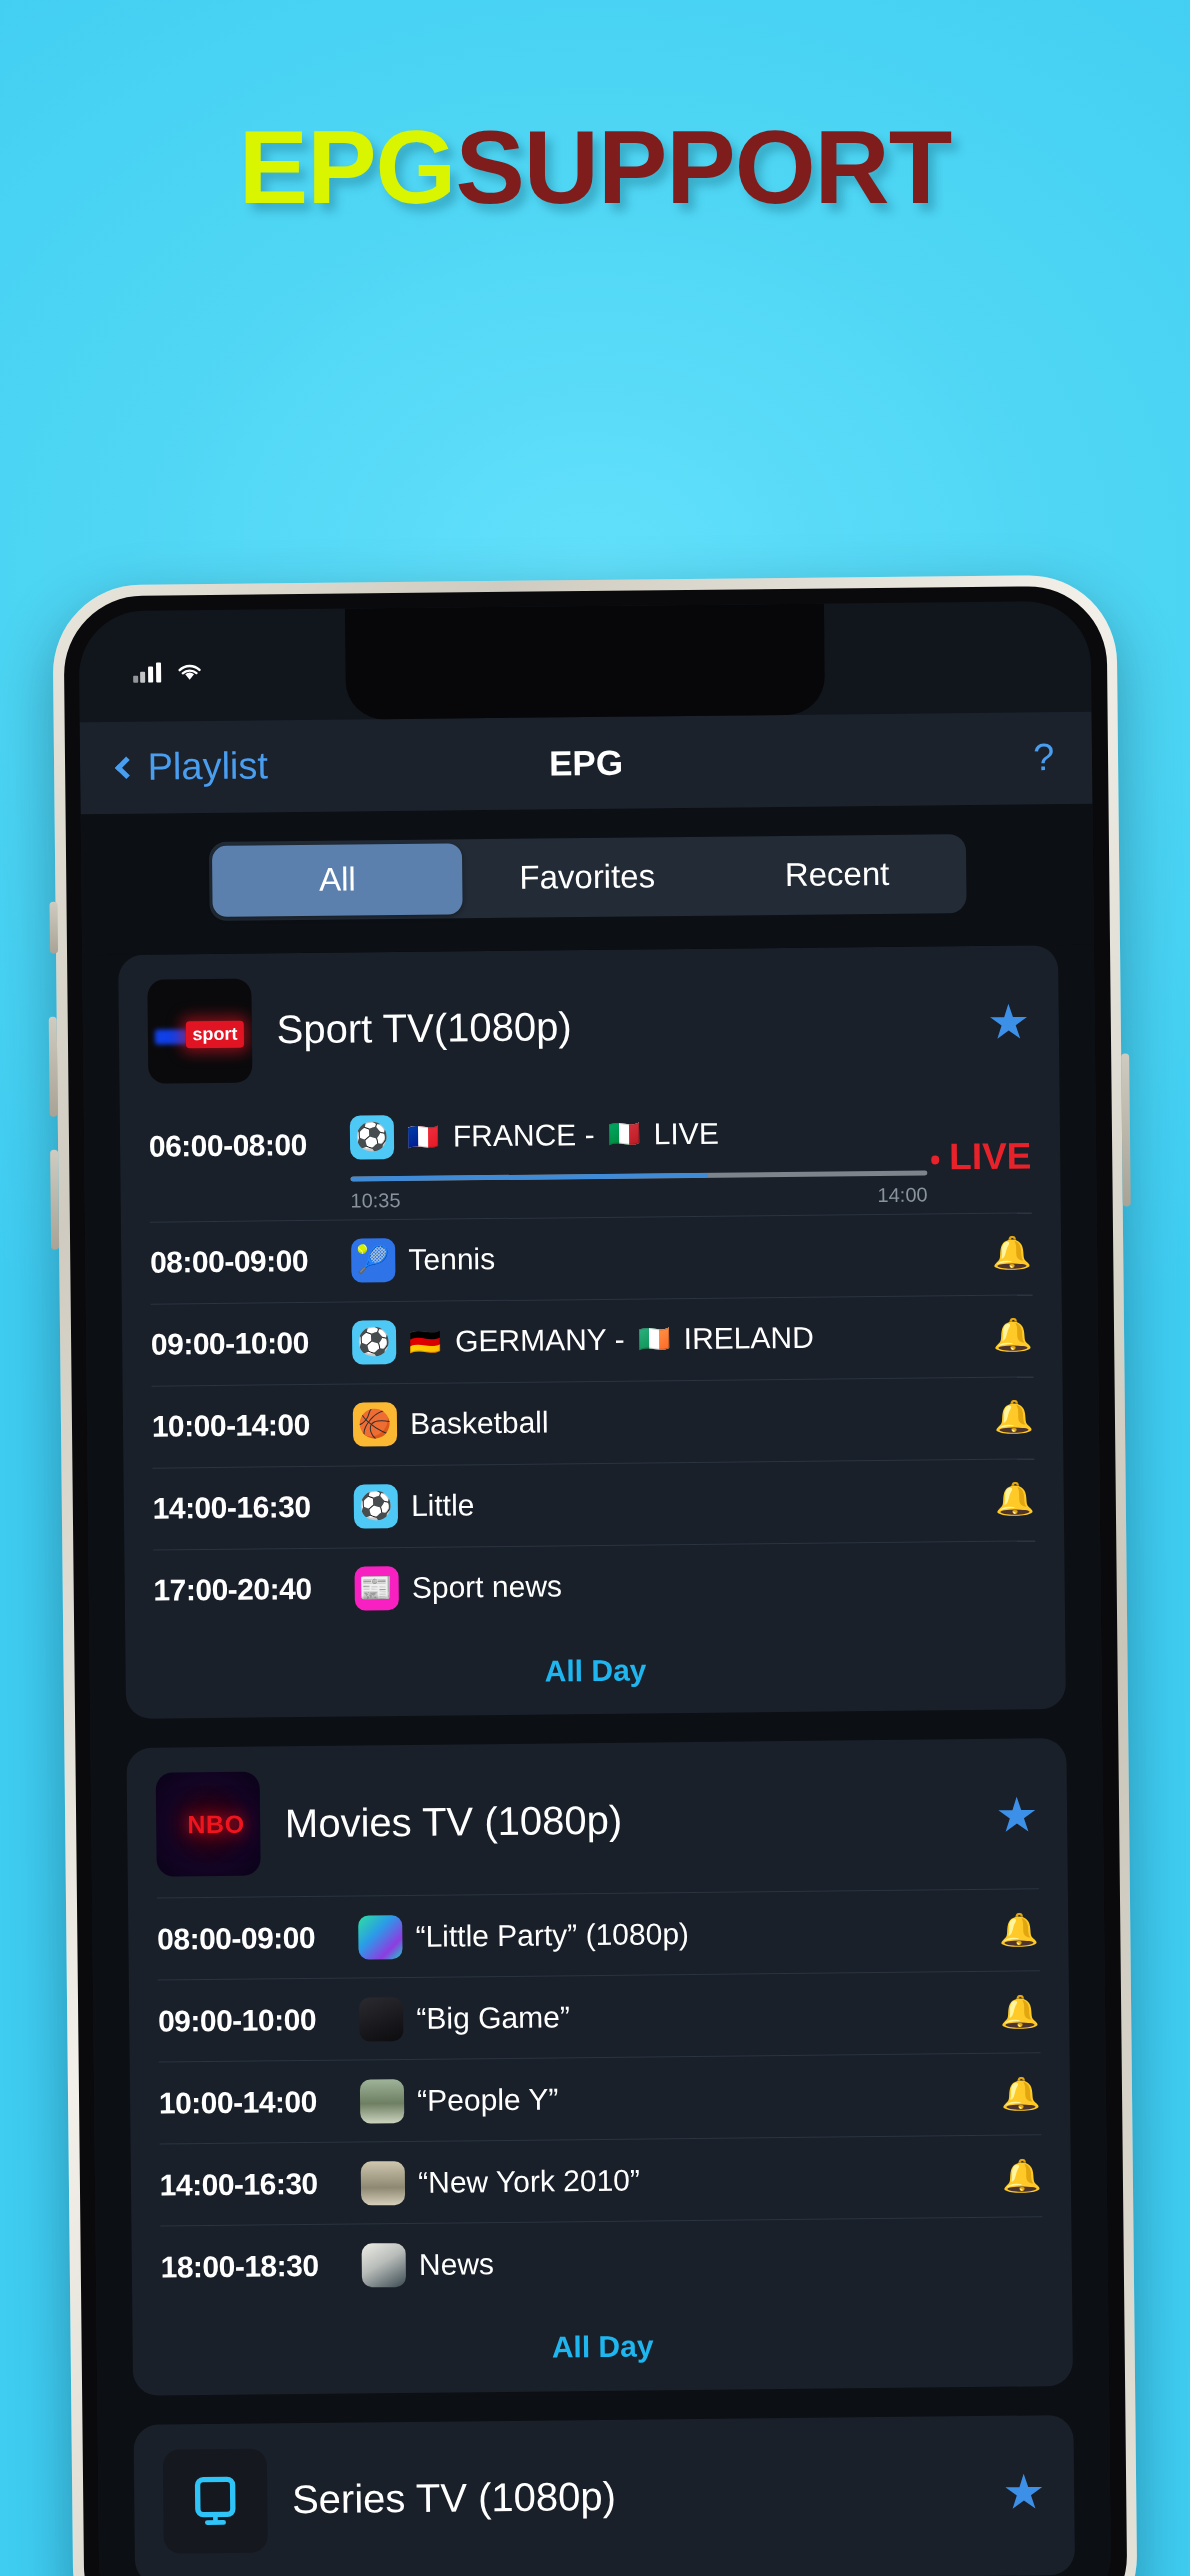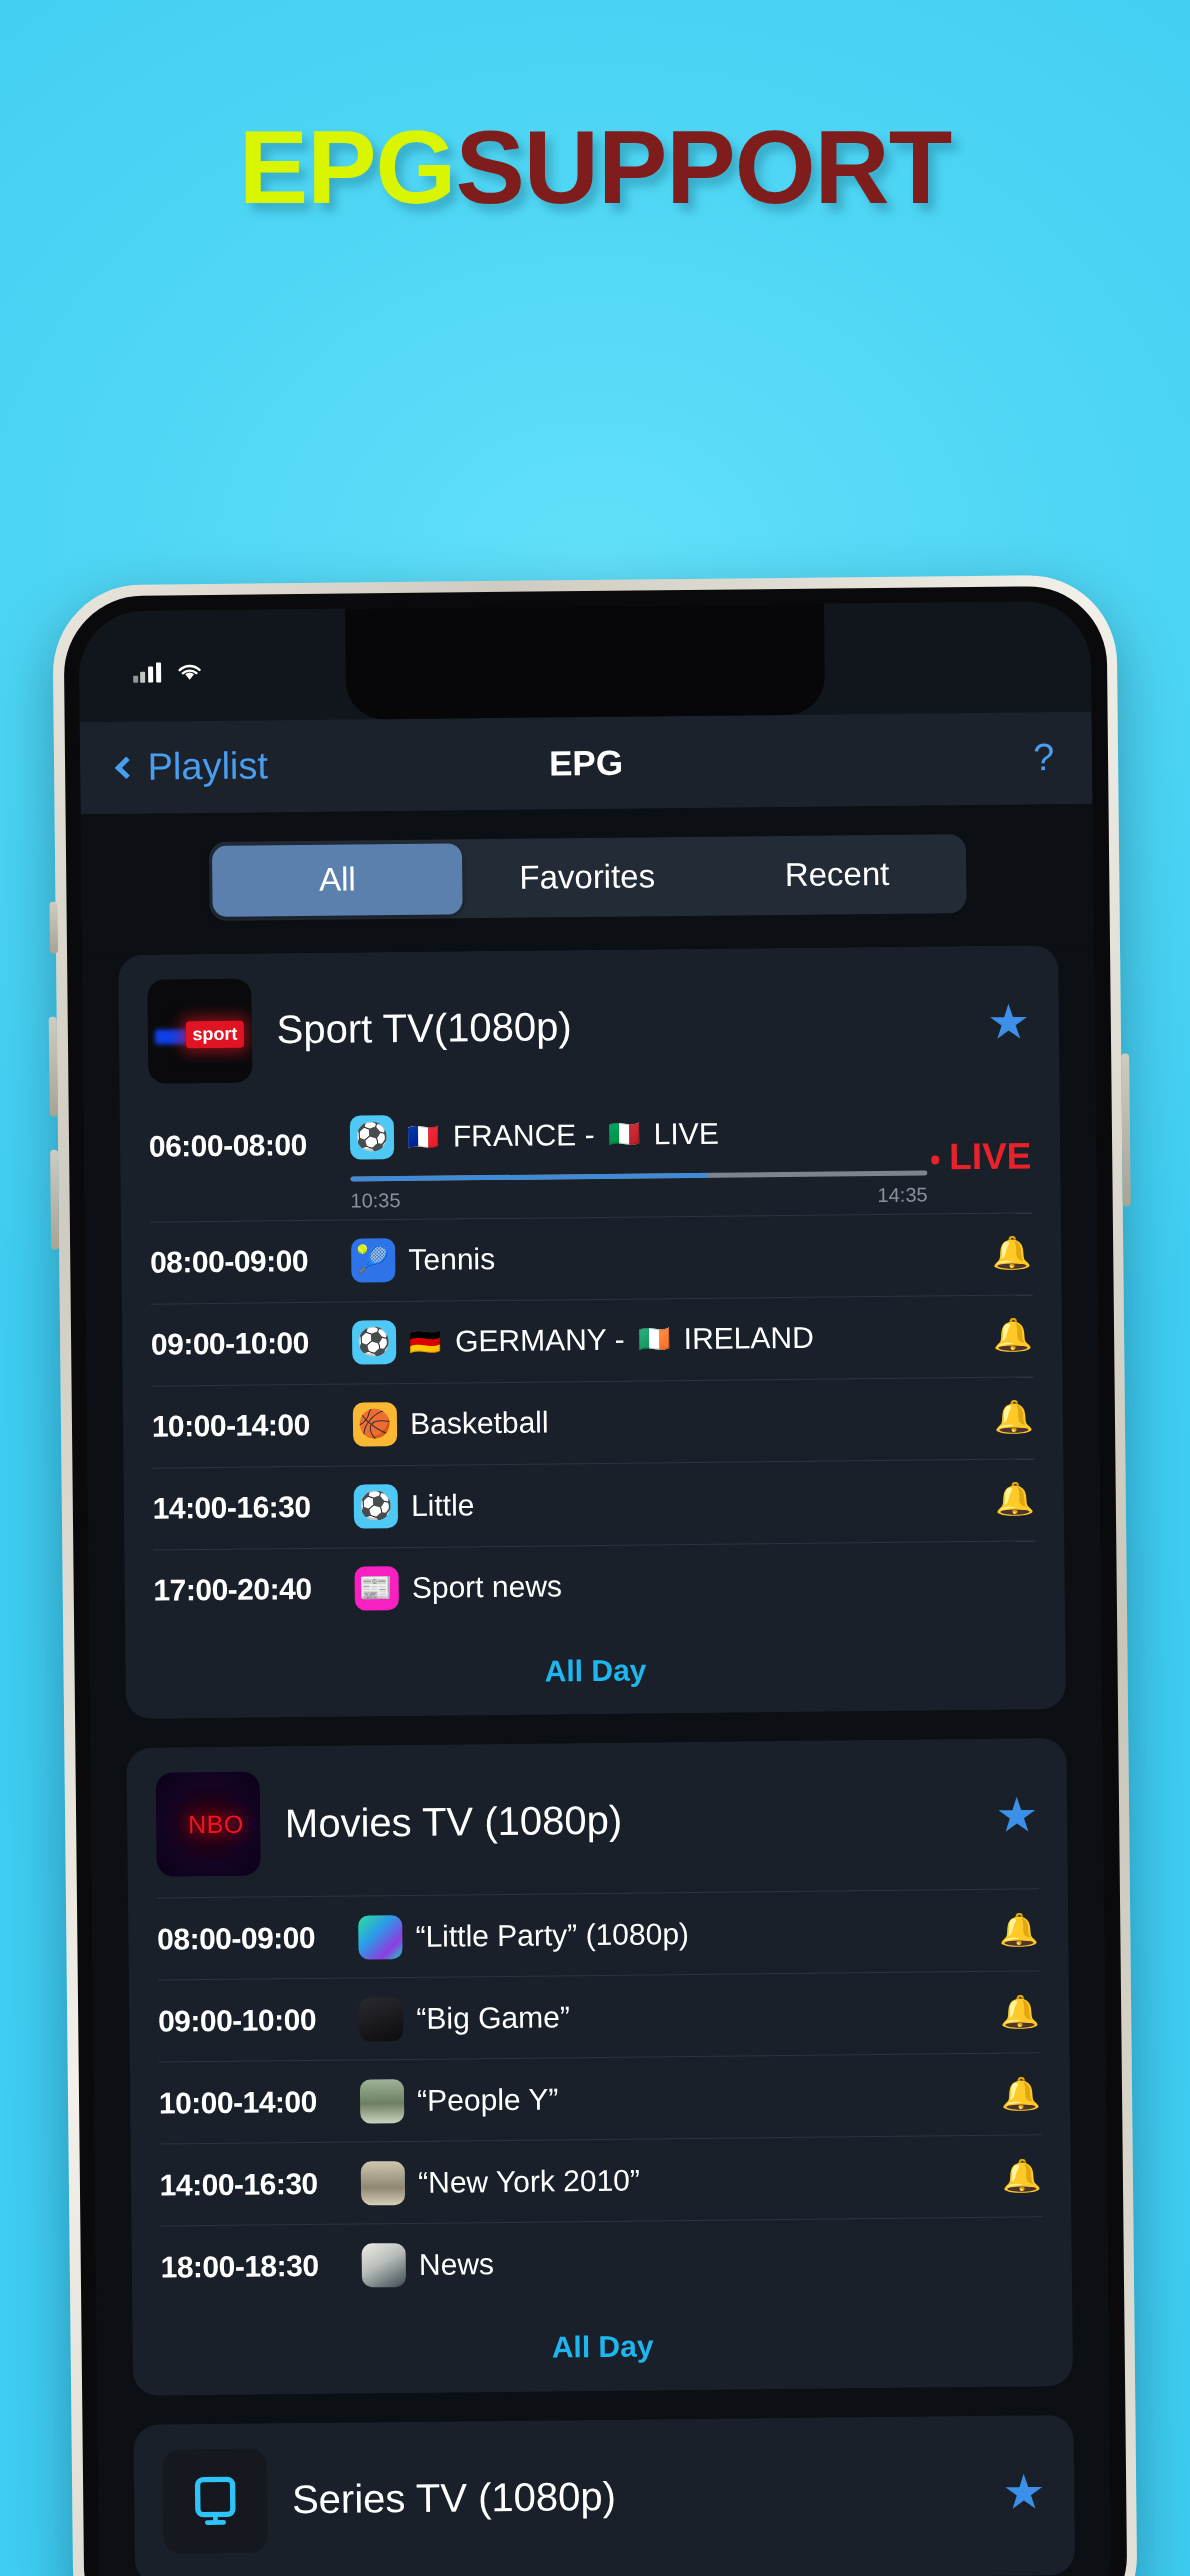--- a/index.html
+++ b/index.html
@@ -243,21 +243,21 @@
     padding: 2.9px 6.7px;
     border-radius: 3.8px;
     box-shadow: 0 0 13.4px 4.8px rgba(225,20,35,.55);
   }
   .logo-nbo {
     background: radial-gradient(circle at 50% 50%, #2A0510 0%, #130424 60%, #0A0218 100%);
   }
   .logo-nbo span {
     color: #F0141E;
     font-size: 25px;
-    font-weight: normal;
+    font-weight: bold;
     letter-spacing: 0.5px;
     text-shadow: 0 0 15.3px rgba(240,20,30,.9), 0 0 29px rgba(240,20,30,.5);
     margin-left: 16px;
   }
   .logo-series {
     background: #15191F;
   }
   .ch-title {
     color: #FFFFFF;
     font-size: 40px;
@@ -462,21 +462,21 @@
                     <span class="p-name">FRANCE - </span>
                     <span class="flag">🇮🇹</span>
                     <span class="p-name">LIVE</span>
                   </div>
                   <div class="prog-wrap">
                     <div class="prog-bar">
                       <div class="prog-fill" style="width: 62%;"></div>
                     </div>
                     <div class="prog-times">
                       <span>10:35</span>
-                      <span>14:35</span>
+                      <span>14:00</span>
                     </div>
                   </div>
                 </div>
                 <div class="live-badge">
                   <span class="dot"></span><span>LIVE</span>
                 </div>
               </div>
 
               <div class="row">
                 <div class="r-time">08:00-09:00</div>

